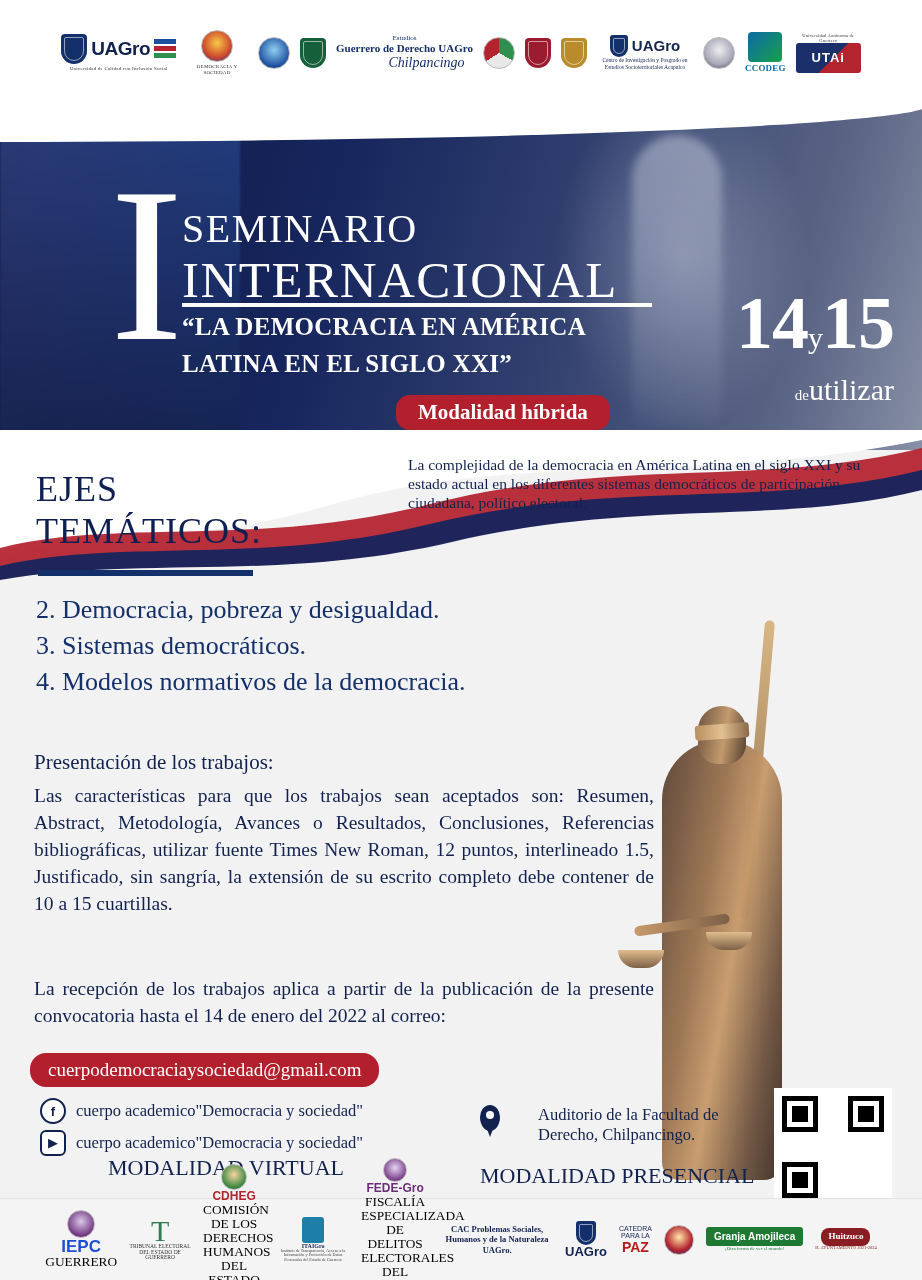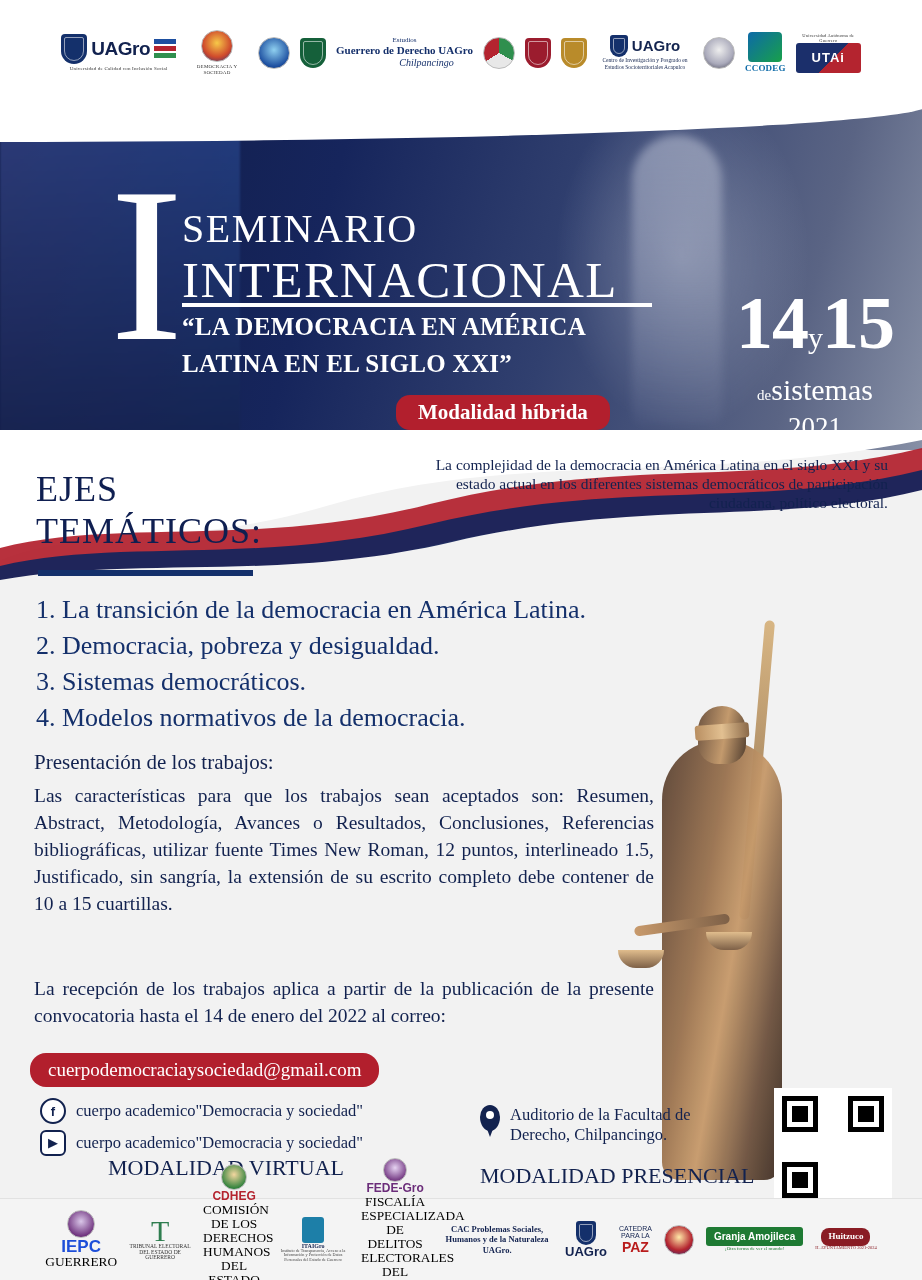--- a/index.html
+++ b/index.html
@@ -63,21 +63,21 @@
     background:linear-gradient(135deg,#1b2f6b 0 55%,#b4242f 55% 100%);
     color:#fff;font-family:"Liberation Sans",sans-serif;font-weight:bold;
     font-size:13px;display:flex;align-items:center;justify-content:center;
     letter-spacing:1px;
   }
   .postgrade{
     font-family:"Liberation Serif",serif;color:#15306b;text-align:left;line-height:1.15;
   }
   .postgrade .l1{font-size:7px;}
   .postgrade .l2{font-size:11px;font-weight:bold;}
-  .postgrade .l3{font-size:10px;font-style:italic;margin-left:44px;}
+  .postgrade .l3{font-size:14px;font-style:italic;margin-left:44px;}
   .cipg{text-align:center;color:#13244f;}
   .cipg .t1{font-family:"Liberation Sans",sans-serif;font-weight:bold;font-size:15px;}
   .cipg .t2{font-size:5.5px;line-height:1.2;}
 
   
   .hero{
     position:absolute;top:105px;left:0;width:922px;height:345px;
     background:linear-gradient(105deg,#0e1a44 0%,#16255c 35%,#31406f 60%,#5a6484 85%,#8790a6 100%);
     overflow:hidden;
   }
@@ -132,21 +132,21 @@
     position:absolute;left:182px;top:245px;color:#fff;font-weight:bold;font-size:25px;
     letter-spacing:.3px;
   }
   .hybrid{
     position:absolute;left:396px;top:290px;
     background:#b21f2d;color:#fff;font-size:21px;font-weight:bold;
     padding:5px 22px;border-radius:14px;
     font-family:"Liberation Serif",serif;
   }
   .dates{
-    position:absolute;right:28px;top:185px;color:#fff;text-align:center;
+    position:absolute;right:28px;top:185px;color:#fff;text-align:right;
   }
   .dates .d1{font-size:74px;line-height:66px;font-weight:bold;letter-spacing:-1px;}
   .dates .d1 .y{font-size:30px;font-weight:normal;}
   .dates .d2{font-size:30px;line-height:34px;margin-top:2px;}
   .dates .d2 .de{font-size:15px;}
   .dates .d3{font-size:27px;line-height:30px;}
 
   
   .wave{
     position:absolute;top:430px;left:0;width:922px;height:165px;z-index:5;
@@ -155,21 +155,21 @@
     position:absolute;left:36px;top:468px;z-index:7;
     color:#0f1f51;font-family:"Liberation Serif",serif;
   }
   .ejes-title .e1{font-size:36px;letter-spacing:1px;}
   .ejes-title .e2{font-size:36px;letter-spacing:1px;}
   .ejes-rule{
     position:absolute;left:38px;top:570px;width:215px;height:6px;background:#14306b;z-index:7;
   }
   .desc{
     position:absolute;right:34px;top:455px;width:480px;z-index:7;
-    color:#12224f;font-size:15.5px;line-height:19px;text-align:right;
+    color:#12224f;font-size:15.5px;line-height:19px;text-align:left;
   }
 
   
   .ejeslist{
     position:absolute;left:36px;top:592px;width:830px;z-index:7;
     color:#14306b;font-size:26px;line-height:36px;
   }
 
   
   .bodyblock{
@@ -216,21 +216,21 @@
     position:relative;flex:none;
   }
   .pin:after{content:"";position:absolute;left:6px;top:6px;width:8px;height:8px;border-radius:50%;background:#fff;}
   .pin:before{content:"";position:absolute;left:7px;bottom:-6px;border-left:3px solid transparent;border-right:3px solid transparent;border-top:8px solid #12224f;}
   .clock{
     width:24px;height:24px;border:2.5px solid #12224f;border-radius:50%;
     position:relative;flex:none;box-sizing:border-box;
   }
   .clock:after{content:"";position:absolute;left:9px;top:4px;width:2px;height:8px;background:#12224f;}
   .clock:before{content:"";position:absolute;left:10px;top:11px;width:6px;height:2px;background:#12224f;}
-  .venue .t{font-size:16.5px;line-height:20px;}
+  .venue .t{font-size:16.5px;line-height:20px;margin-left:28px;}
   .modpres{
     position:absolute;left:480px;top:1163px;z-index:8;color:#12224f;font-size:22px;
   }
 
   
   .qr{
     position:absolute;right:30px;top:1088px;width:106px;height:106px;
     background:#fff;border:6px solid #fff;z-index:9;
     background-image:
       repeating-linear-gradient(90deg,#000 0 6px,#fff 6px 12px),
@@ -410,44 +410,42 @@
       <div class="titlerule"></div>
       <div class="subt1">“LA DEMOCRACIA EN AMÉRICA</div>
       <div class="subt2">LATINA EN EL SIGLO XXI”</div>
       <div class="hybrid">Modalidad híbrida</div>
 
       <div class="dates">
         <div class="d1">
           <span>14</span><span class="y">y</span><span>15</span>
         </div>
         <div class="d2">
-          <span class="de">de</span><span>sistemas</span>
-        </div>
-        <div class="d3">2021</div>
+          <span class="de">de</span><span>utilizar</span>
+        </div>
       </div>
     </div>
   </div>
 
   <svg class="wave" viewBox="0 0 922 165" preserveAspectRatio="none">
     <path d="M0,0 L922,0 L922,10 C700,55 520,20 330,75 C180,120 80,96 0,130 Z" fill="#ffffff"></path>
     <path d="M0,118 C120,88 260,118 430,74 C620,26 760,58 922,18 L922,62 C760,100 620,70 430,116 C260,156 120,132 0,158 Z" fill="#b21f2d" opacity="0.92"></path>
     <path d="M0,136 C120,108 260,136 430,94 C620,48 760,80 922,40 L922,165 L0,165 Z" fill="#16255c" opacity="0.95"></path>
     <path d="M0,150 C140,126 280,152 452,112 C640,68 780,96 922,60 L922,165 L0,165 Z" fill="#f2f2f2"></path>
   </svg>
 
   <div class="ejes-title">
     <div class="e1">EJES</div>
     <div class="e2">TEMÁTICOS:</div>
   </div>
   <div class="ejes-rule"></div>
 
   <div class="desc">La complejidad de la democracia en América Latina en el siglo XXI y su estado actual en los diferentes sistemas democráticos de participación ciudadana, político electoral.</div>
 
   <div class="ejeslist">
-    <div>1. La transición de la democracia en América Latina.</div>
     <div>2. Democracia, pobreza y desigualdad.</div>
     <div>3. Sistemas democráticos.</div>
     <div>4. Modelos normativos de la democracia.</div>
   </div>
 
   <div class="statue2">
     <div class="sword"></div>
     <div class="body"></div>
     <div class="head"></div>
     <div class="blind"></div>

